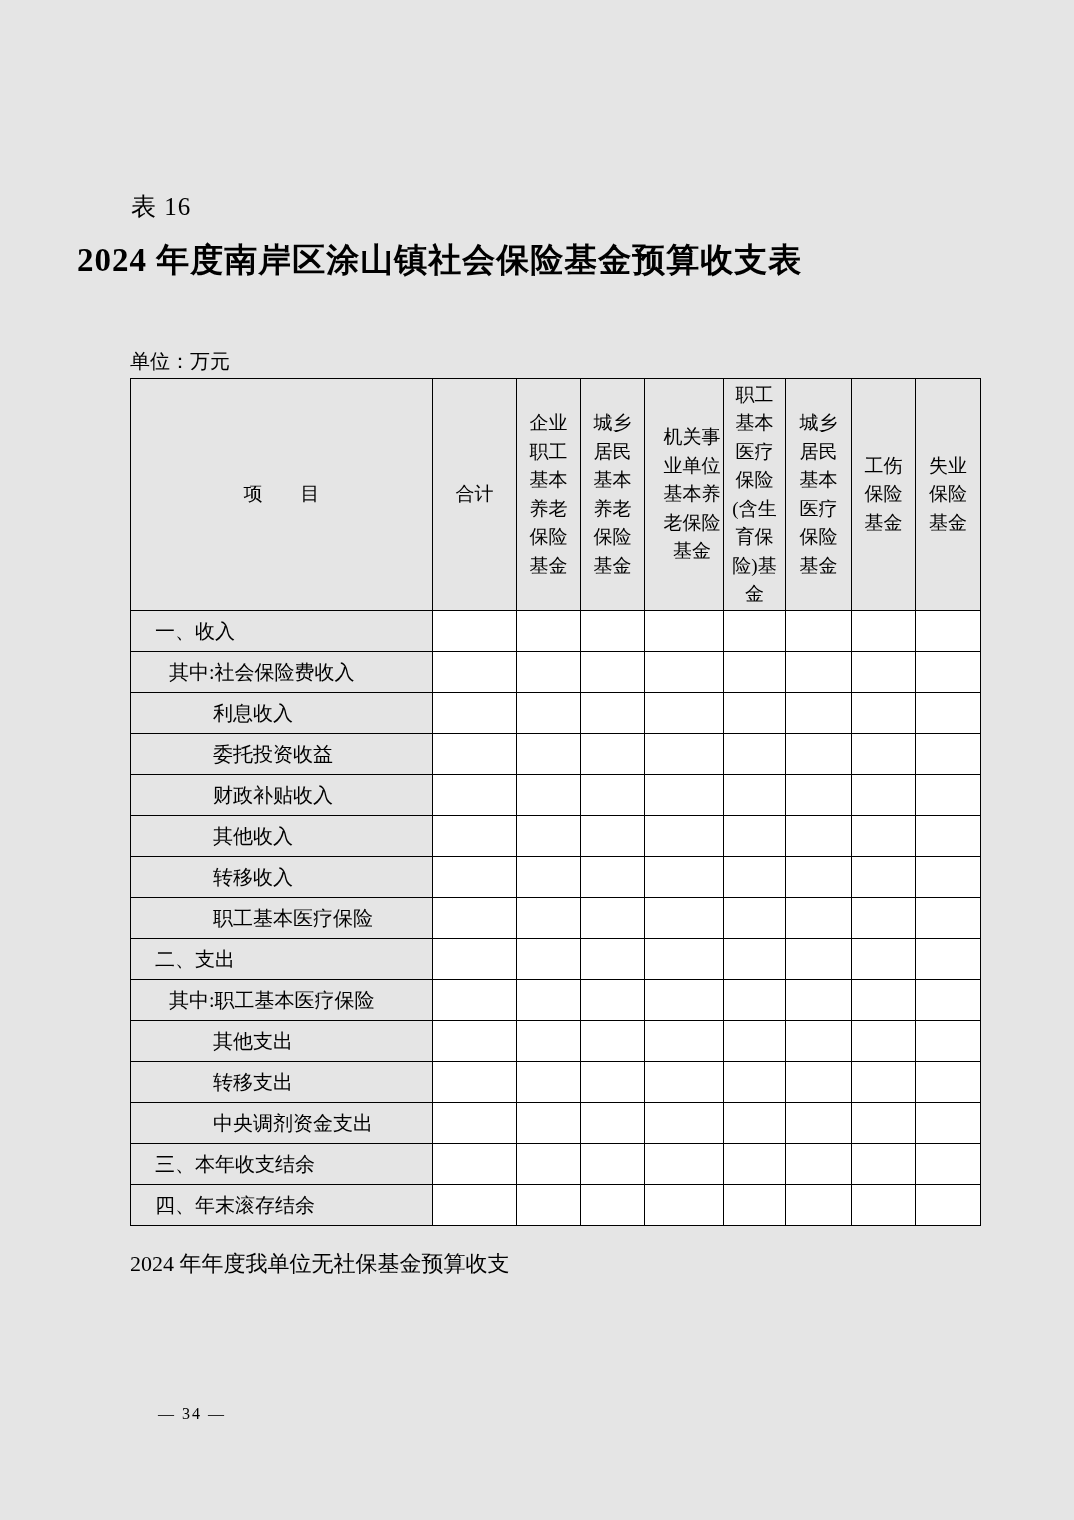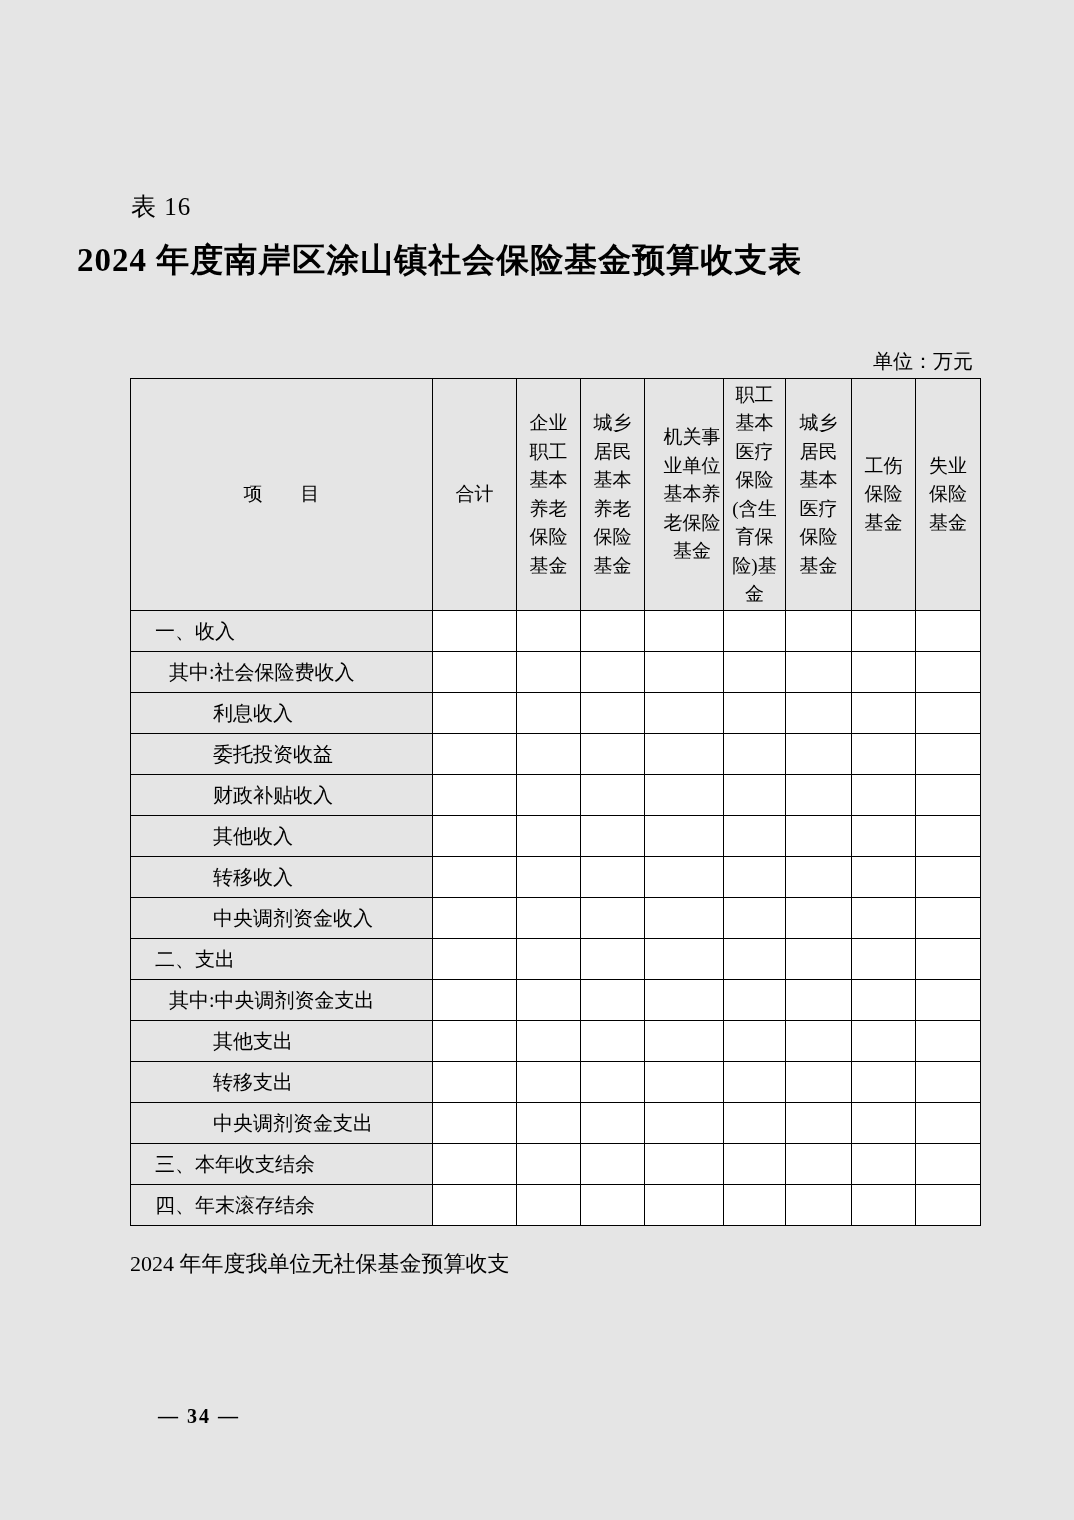--- a/index.html
+++ b/index.html
@@ -31,21 +31,20 @@
     text-align: center;
     font-size: 33px;
     font-weight: bold;
     letter-spacing: 1px;
   }
   .unit-note {
     position: absolute;
     left: 130px;
     top: 348px;
     width: 843px;
-    text-align: right;
     font-size: 20px;
     font-family: Liberation Mono, monospace;
   }
   table.budget {
     position: absolute;
     left: 130px;
     top: 378px;
     width: 850px;
     border-collapse: collapse;
     table-layout: fixed;
@@ -87,23 +86,22 @@
   .footnote {
     position: absolute;
     left: 130px;
     top: 1249px;
     font-size: 22px;
   }
   .page-number {
     position: absolute;
     left: 158px;
     top: 1405px;
-    font-size: 20px;
+    font-size: 16px;
     letter-spacing: 2px;
-    font-weight: bold;
   }
 </style>
 </head>
 <body>
 
 <div class="page">
 
   <div class="table-label">表 16</div>
 
   <div class="doc-title">2024 年度南岸区涂山镇社会保险基金预算收支表</div>
@@ -207,21 +205,21 @@
           <td class="td-value"></td>
           <td class="td-value"></td>
           <td class="td-value"></td>
           <td class="td-value"></td>
           <td class="td-value"></td>
           <td class="td-value"></td>
           <td class="td-value"></td>
           <td class="td-value"></td>
         </tr>
         <tr>
-          <td class="td-label indent-2">中央调剂资金收入</td>
+          <td class="td-label indent-2">职工基本医疗保险</td>
           <td class="td-value"></td>
           <td class="td-value"></td>
           <td class="td-value"></td>
           <td class="td-value"></td>
           <td class="td-value"></td>
           <td class="td-value"></td>
           <td class="td-value"></td>
           <td class="td-value"></td>
         </tr>
         <tr>
@@ -229,21 +227,21 @@
           <td class="td-value"></td>
           <td class="td-value"></td>
           <td class="td-value"></td>
           <td class="td-value"></td>
           <td class="td-value"></td>
           <td class="td-value"></td>
           <td class="td-value"></td>
           <td class="td-value"></td>
         </tr>
         <tr>
-          <td class="td-label indent-1">其中:中央调剂资金支出</td>
+          <td class="td-label indent-1">其中:职工基本医疗保险</td>
           <td class="td-value"></td>
           <td class="td-value"></td>
           <td class="td-value"></td>
           <td class="td-value"></td>
           <td class="td-value"></td>
           <td class="td-value"></td>
           <td class="td-value"></td>
           <td class="td-value"></td>
         </tr>
         <tr>

